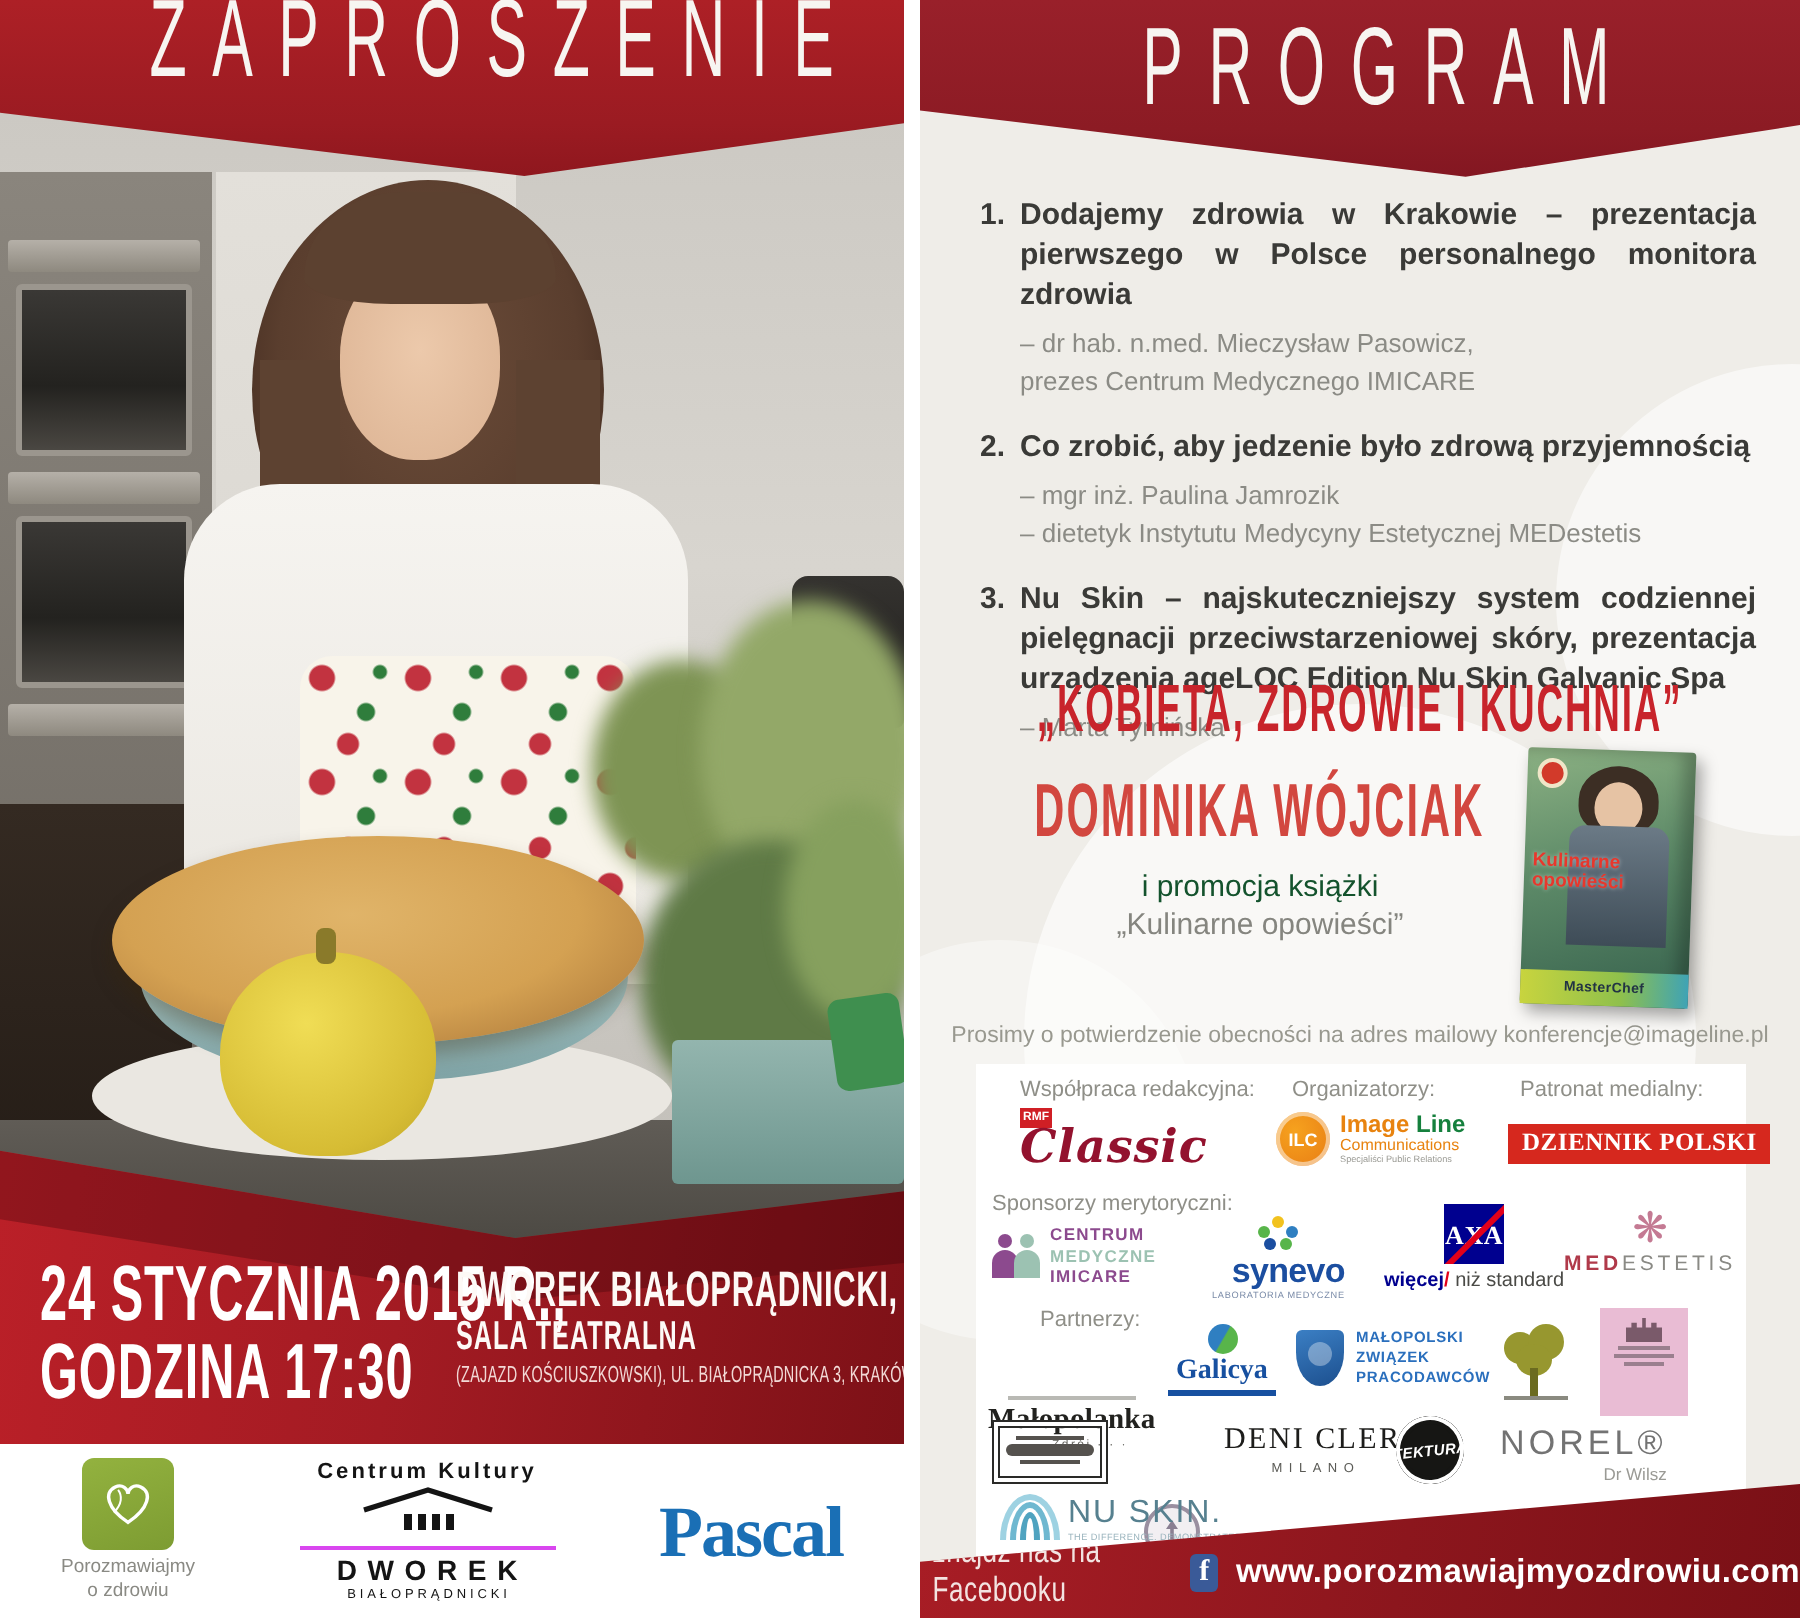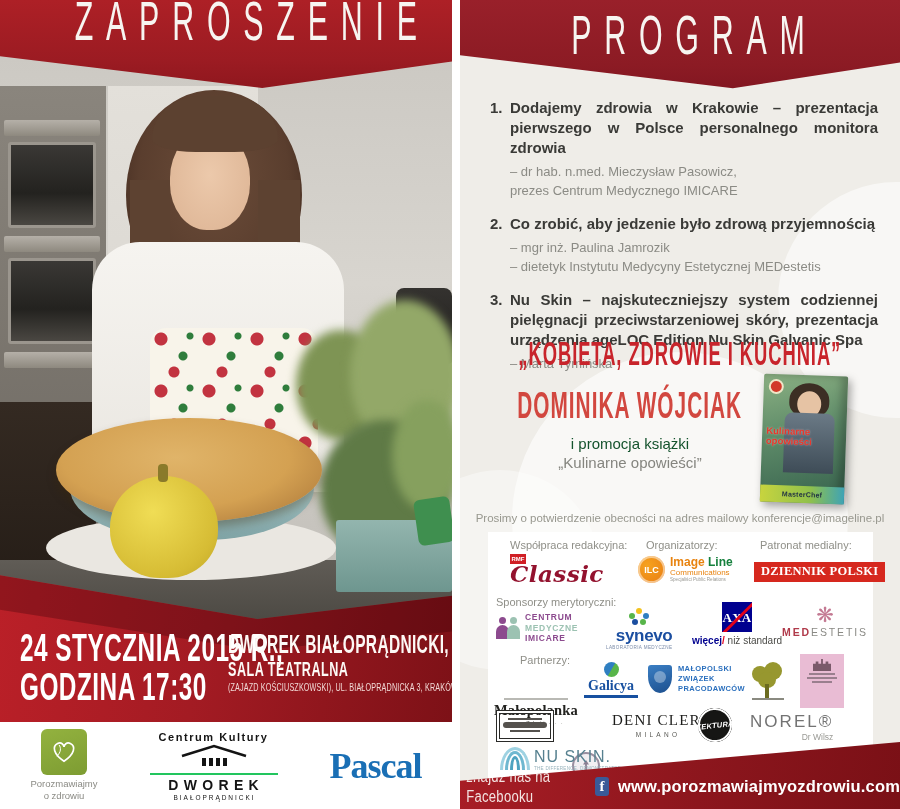--- a/index.html
+++ b/index.html
@@ -81,21 +81,21 @@
 
   
   .lp-footer { position:absolute; left:0; top:722px; width:452px; height:87px; background:#fff; z-index:9;
     display:flex; align-items:center; justify-content:center; gap:52px; }
   .logo-health { text-align:center; }
   .logo-health .sq { width:46px; height:46px; margin:0 auto; background:linear-gradient(160deg,#93b23f,#7d9c32); border-radius:6px;
     display:flex; align-items:center; justify-content:center; }
   .logo-health .txt { color:#8a8a84; font-size:9.5px; line-height:1.25; margin-top:3px; }
   .logo-dworek { text-align:center; width:128px; }
   .logo-dworek .ck { color:#141414; font-size:11px; letter-spacing:.14em; font-weight:bold; }
-  .logo-dworek .nm { color:#141414; font-size:14px; letter-spacing:.38em; text-indent:.38em; font-weight:bold; border-top:2px solid #22c55e; padding-top:2px; margin-top:2px; }
+  .logo-dworek .nm { color:#141414; font-size:14px; letter-spacing:.38em; text-indent:.38em; font-weight:bold; border-top:2px solid #d946ef; padding-top:2px; margin-top:2px; }
   .logo-dworek .sb { color:#141414; font-size:6.5px; letter-spacing:.30em; text-indent:.30em; margin-top:1px; }
   .logo-pascal { color:#1a6fb5; font-size:36px; font-weight:bold; font-family:"Liberation Serif", serif; letter-spacing:-1px; }
 
   
   .rp { position:absolute; left:460px; top:0; width:440px; height:809px; background:#efede8; overflow:hidden; }
   .dec-circle { position:absolute; border-radius:50%; }
   .dc1 { left:52px; top:352px; width:336px; height:336px; background:rgba(255,255,255,.62); }
   .dc2 { left:318px; top:182px; width:236px; height:236px; background:rgba(255,255,255,.55); }
   .dc3 { left:-60px; top:470px; width:200px; height:200px; background:rgba(255,255,255,.4); }
 

